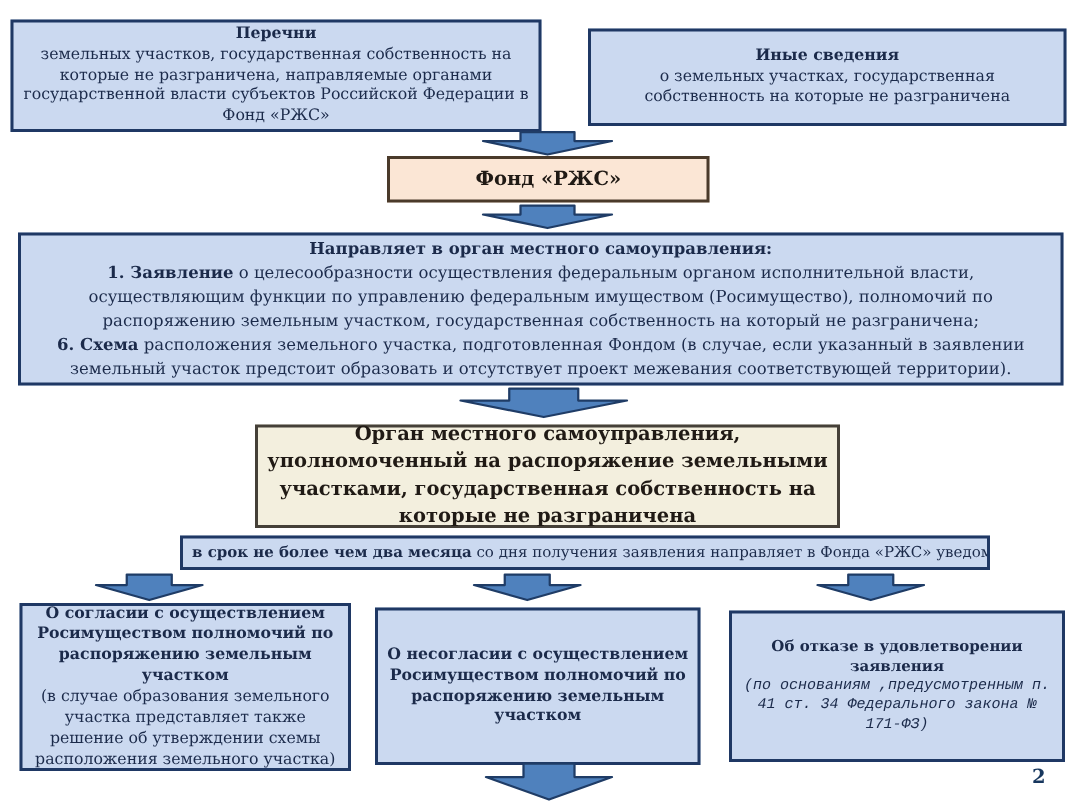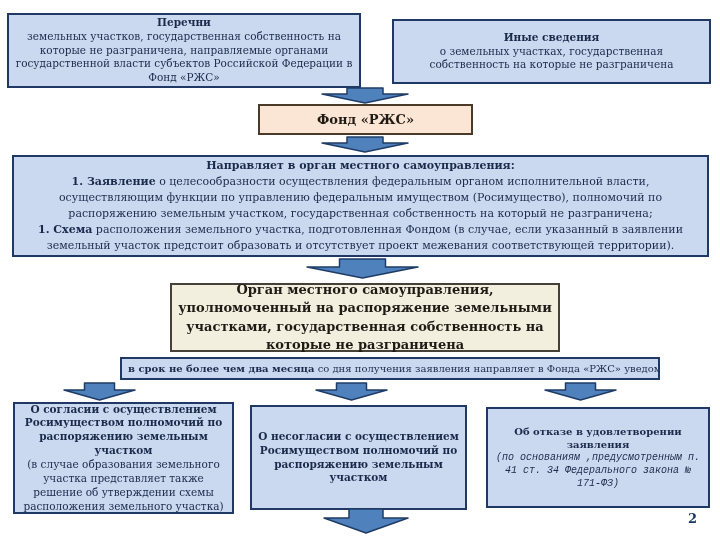--- a/index.html
+++ b/index.html
@@ -58,21 +58,21 @@
   <svg class="arrow" style="left:320px;top:136px" width="90" height="17">
     <polygon points="27,1 63,1 63,7 88,7 45,16 2,7 27,7"></polygon>
   </svg>
 
   <div class="node blue box-directs">
     <div class="bold">Направляет в орган местного самоуправления:</div>
     <div>
       <span class="bold">1. Заявление</span><span> о целесообразности осуществления федеральным органом исполнительной власти, осуществляющим функции по управлению федеральным имуществом (Росимущество), полномочий по распоряжению земельным участком, государственная собственность на который не разграничена;</span>
     </div>
     <div>
-      <span class="bold">1. Схема</span><span> расположения земельного участка, подготовленная Фондом (в случае, если указанный в заявлении земельный участок предстоит образовать и отсутствует проект межевания соответствующей территории).</span>
+      <span class="bold">6. Схема</span><span> расположения земельного участка, подготовленная Фондом (в случае, если указанный в заявлении земельный участок предстоит образовать и отсутствует проект межевания соответствующей территории).</span>
     </div>
   </div>
 
   <svg class="arrow" style="left:305px;top:258px" width="115" height="21">
     <polygon points="34.5,1 80.5,1 80.5,9 113,9 57.5,20 2,9 34.5,9"></polygon>
   </svg>
 
   <div class="node cream box-municipal">
     <span class="bold">Орган местного самоуправления, уполномоченный на распоряжение земельными участками, государственная собственность на которые не разграничена</span>
   </div>

